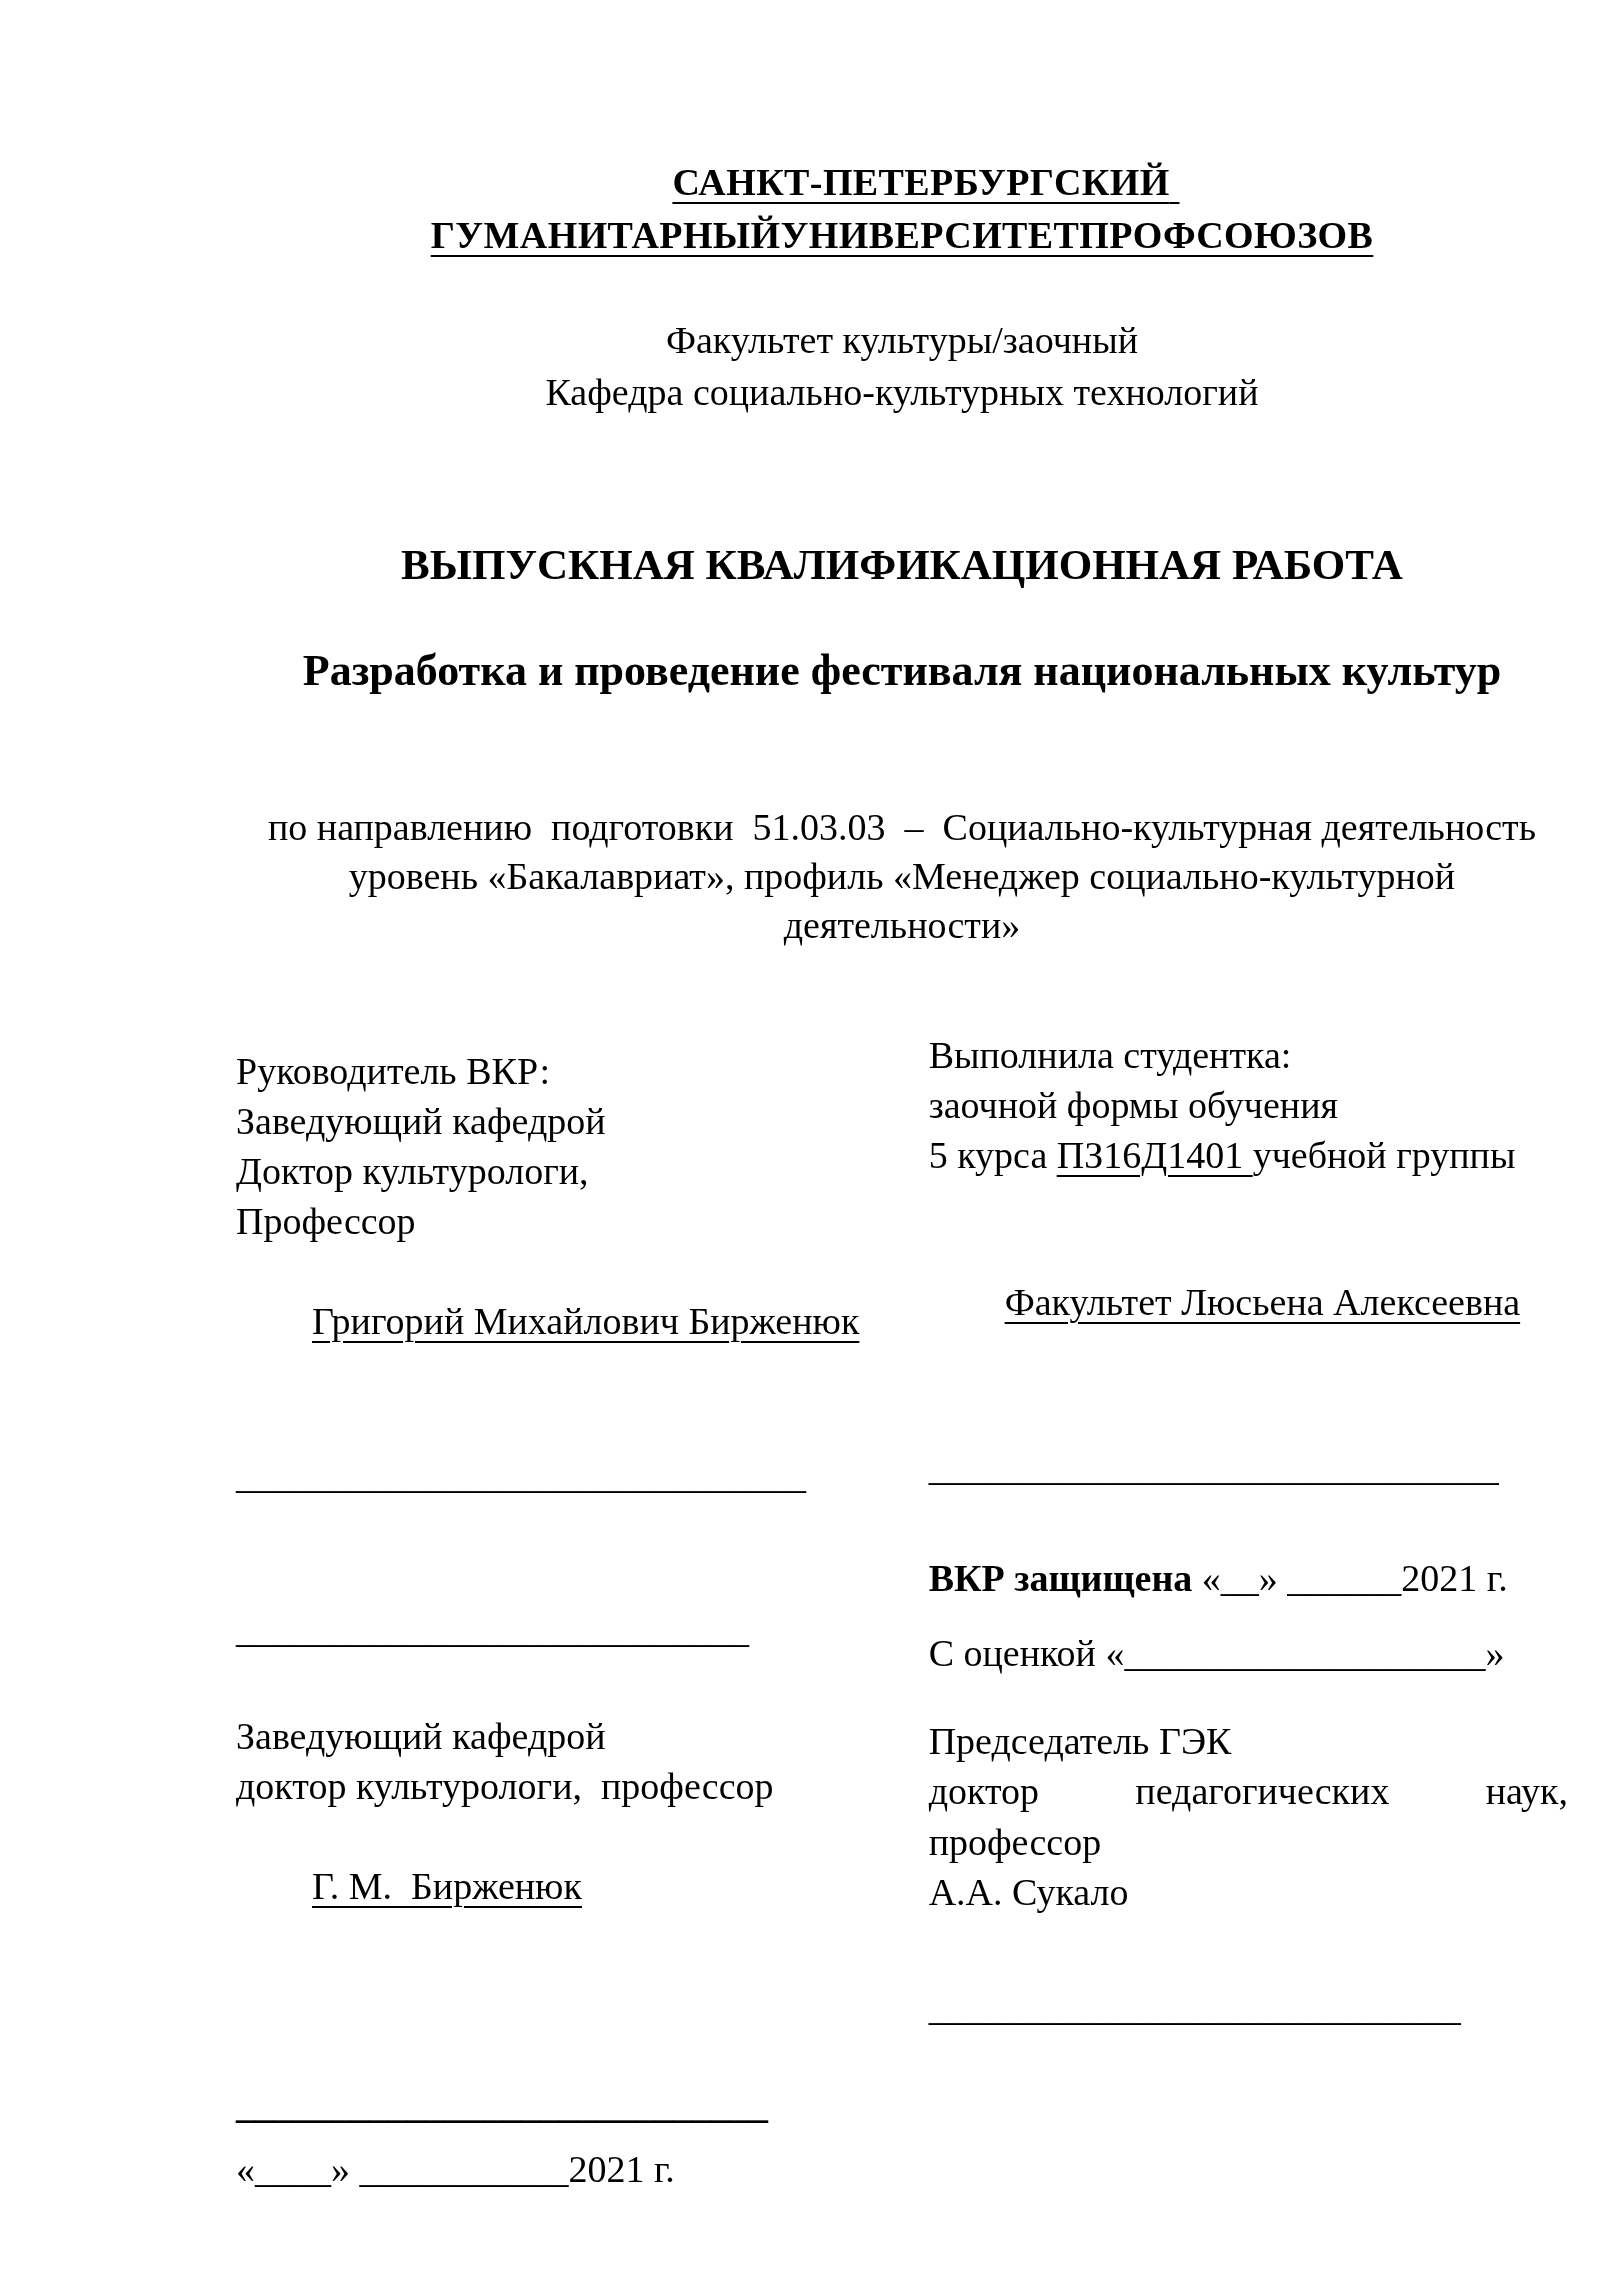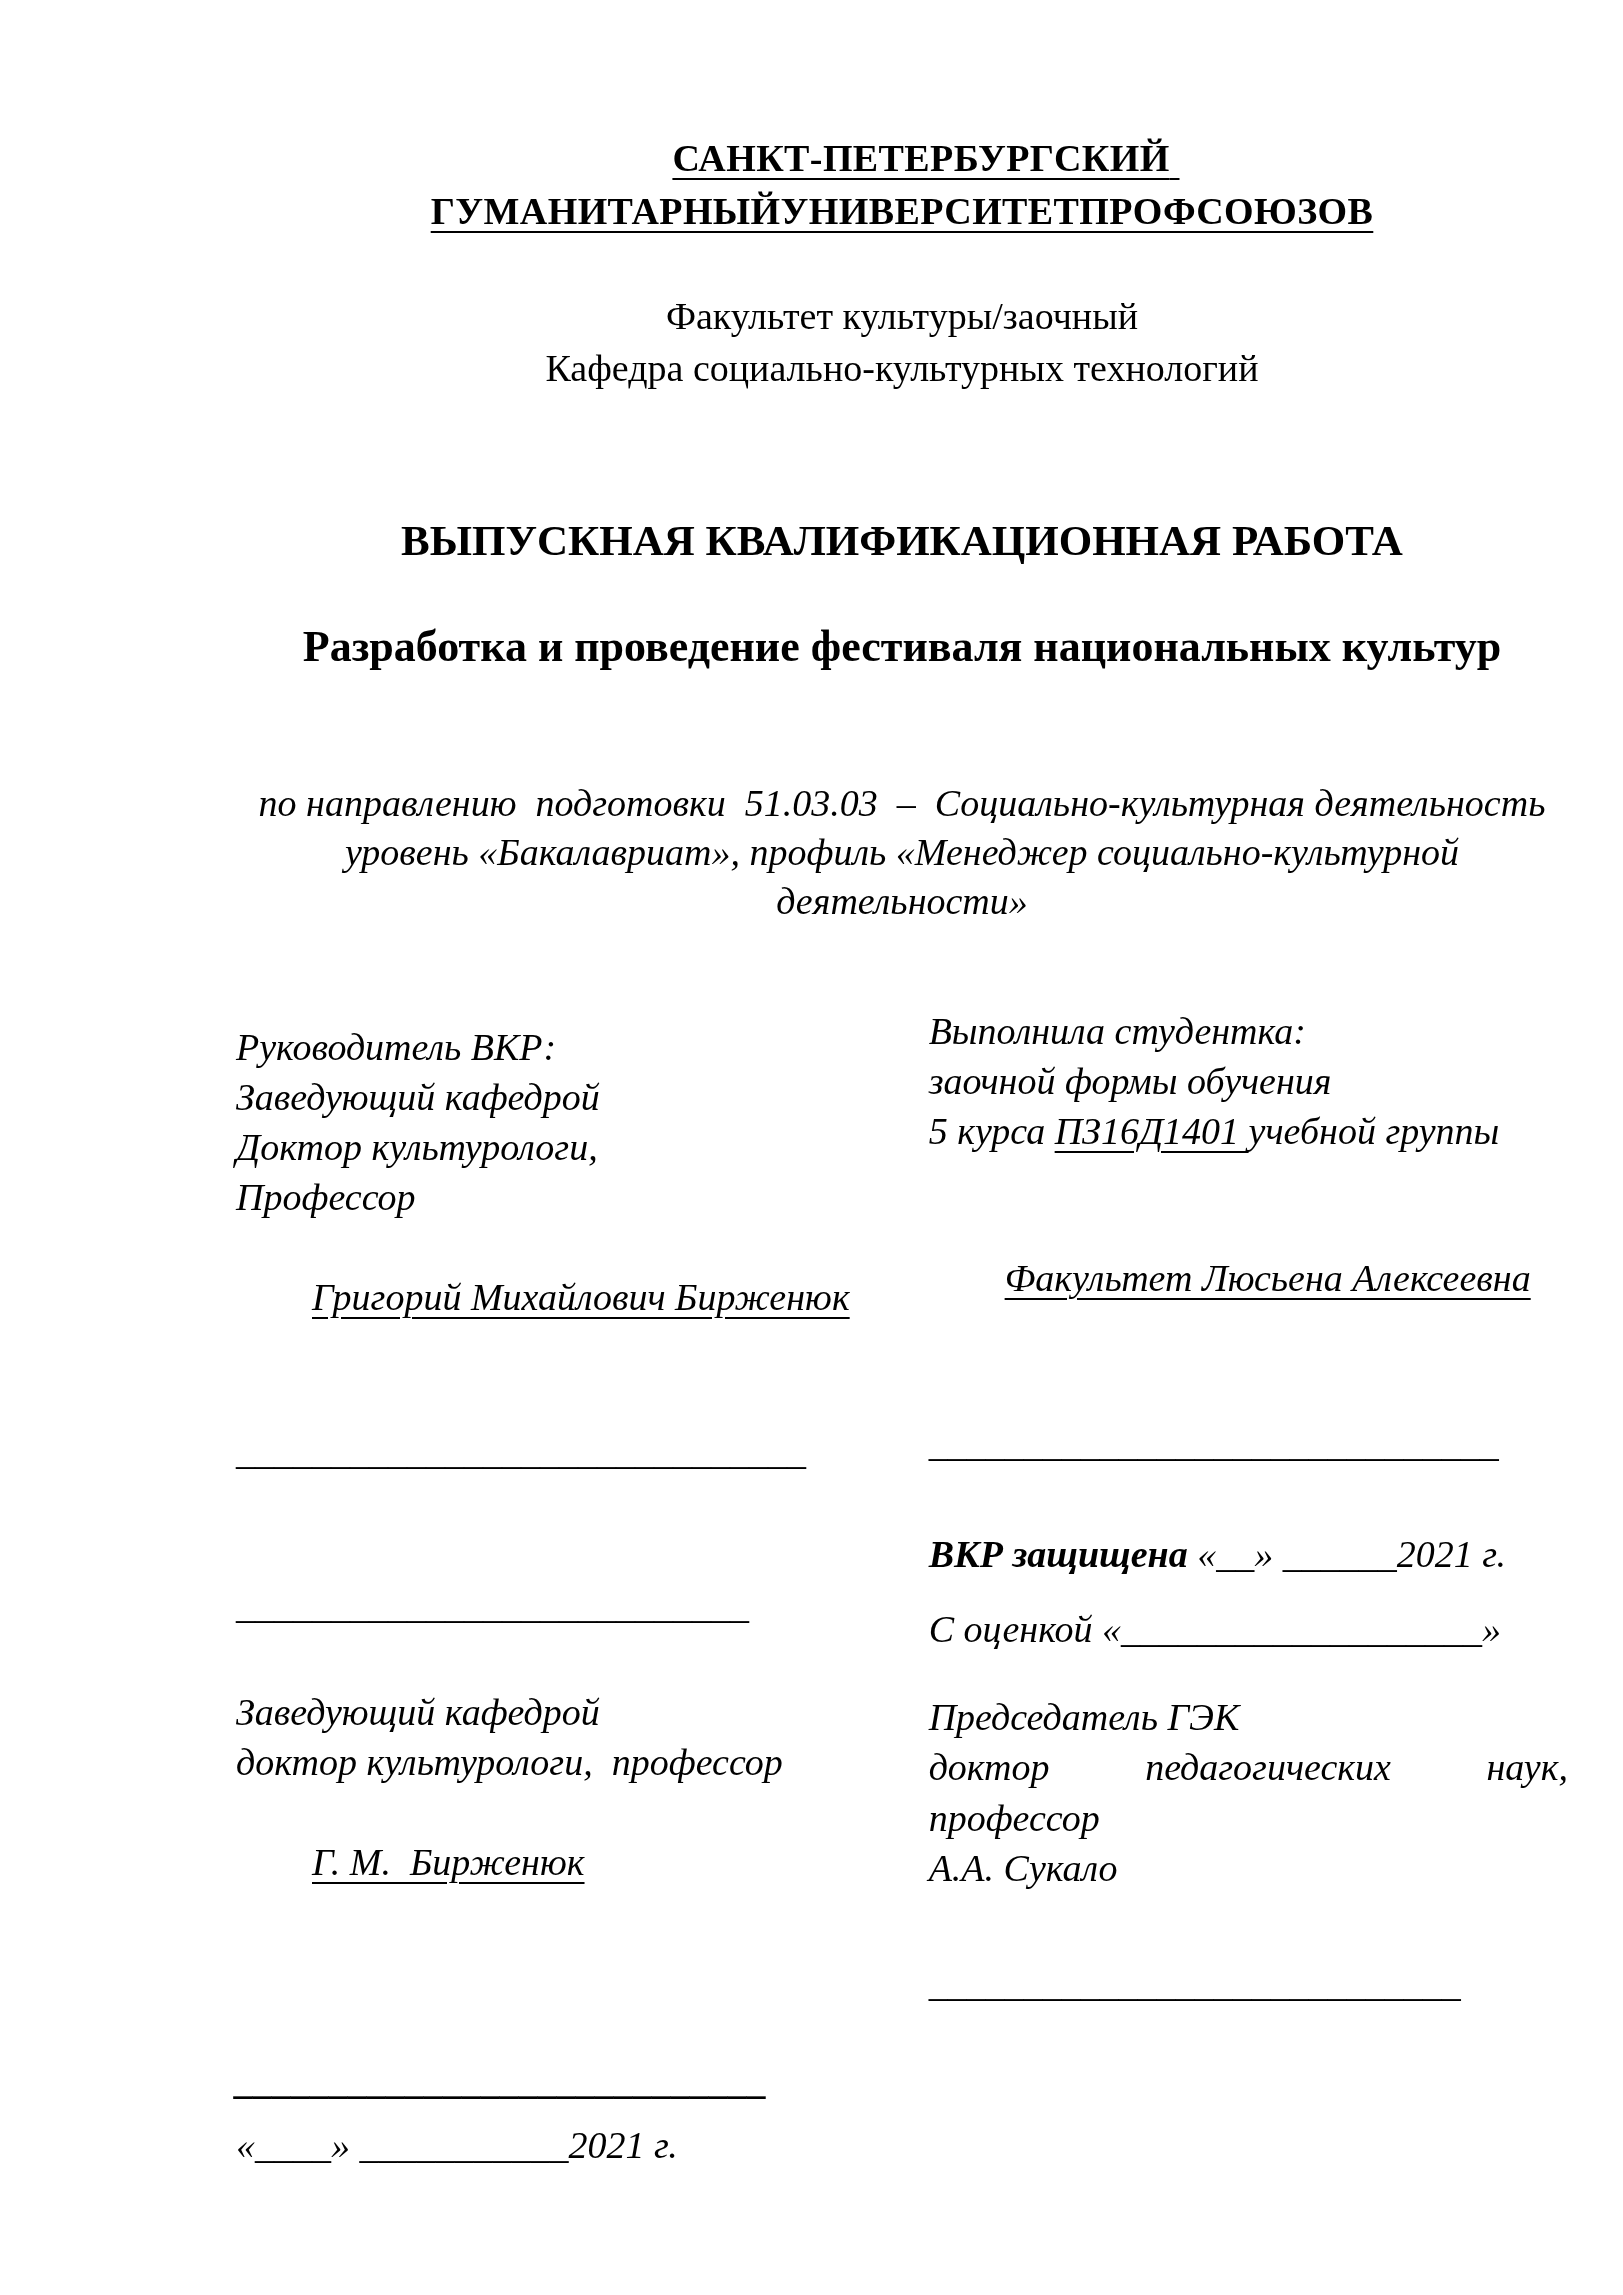--- a/index.html
+++ b/index.html
@@ -5,25 +5,25 @@
   html, body { margin: 0; padding: 0; background: #ffffff; }
   .page {
     position: relative;
     width: 1623px;
     height: 2295px;
     box-sizing: border-box;
     background: #ffffff;
     color: #000000;
     font-family: "Liberation Serif", "DejaVu Serif", serif;
     font-size: 38px;
-    padding: 80px 55px 0 236px;
+    padding: 104px 55px 0 236px;
     overflow: hidden;
   }
   .center { text-align: center; }
-  .ln { line-height: 1.32; white-space: pre-wrap; font-style: italic; }
+  .ln { line-height: 1.32; white-space: pre-wrap; }
 
   
   .hdr-line { line-height: 1.38; white-space: pre-wrap; }
   .university {
     font-weight: bold;
     text-decoration: underline;
     text-underline-offset: 7px;
     text-decoration-thickness: 2.4px;
     letter-spacing: 0.4px;
   }

